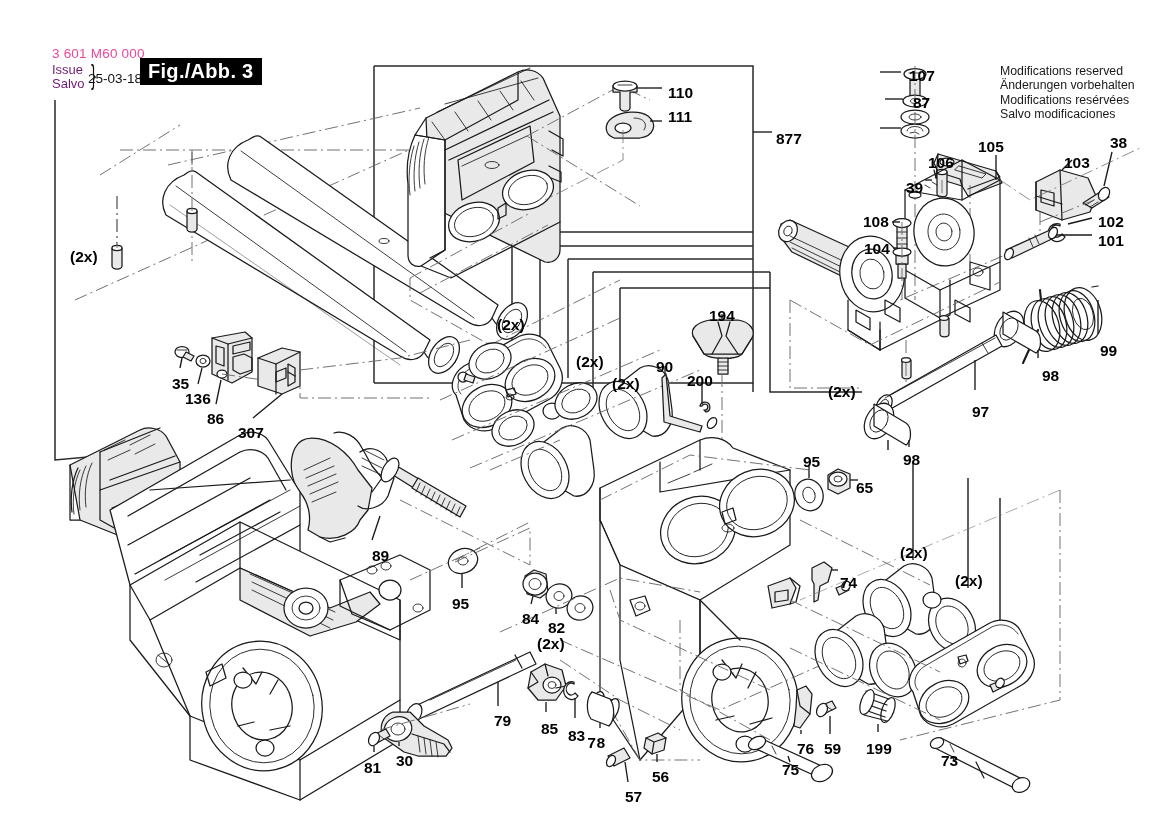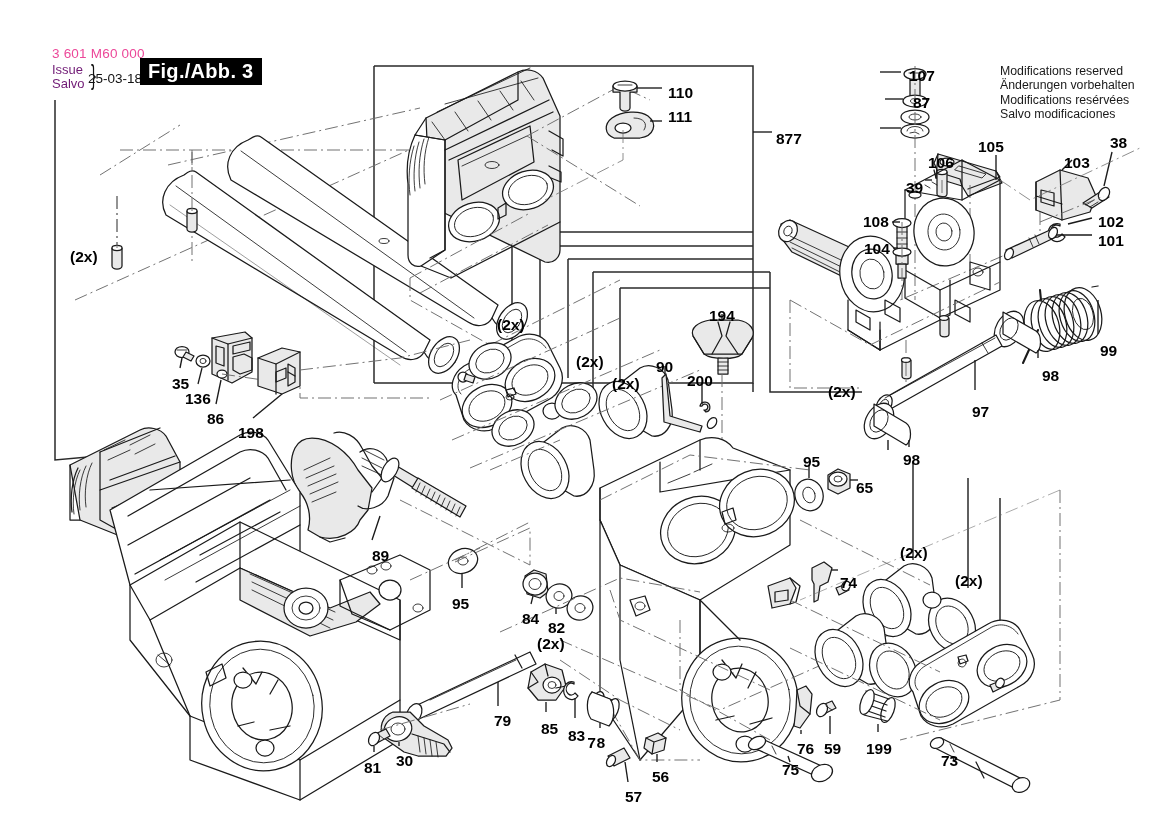--- a/index.html
+++ b/index.html
@@ -716,21 +716,21 @@
       <div class="lbl" style="left: 863px; top: 214px;">108</div>
       <div class="lbl" style="left: 864px; top: 241px;">104</div>
       <div class="lbl" style="left: 1100px; top: 343px;">99</div>
       <div class="lbl" style="left: 1042px; top: 368px;">98</div>
       <div class="lbl" style="left: 972px; top: 404px;">97</div>
       <div class="lbl" style="left: 903px; top: 452px;">98</div>
       <div class="lbl x2" style="left: 828px; top: 384px;">(2x)</div>
       <div class="lbl" style="left: 172px; top: 376px;">35</div>
       <div class="lbl" style="left: 185px; top: 391px;">136</div>
       <div class="lbl" style="left: 207px; top: 411px;">86</div>
-      <div class="lbl" style="left: 238px; top: 425px;">198</div>
+      <div class="lbl" style="left: 238px; top: 425px;">307</div>
       <div class="lbl x2" style="left: 497px; top: 317px;">(2x)</div>
       <div class="lbl x2" style="left: 576px; top: 354px;">(2x)</div>
       <div class="lbl x2" style="left: 612px; top: 376px;">(2x)</div>
       <div class="lbl" style="left: 656px; top: 359px;">90</div>
       <div class="lbl" style="left: 709px; top: 308px;">194</div>
       <div class="lbl" style="left: 687px; top: 373px;">200</div>
       <div class="lbl" style="left: 372px; top: 548px;">89</div>
       <div class="lbl" style="left: 452px; top: 596px;">95</div>
       <div class="lbl" style="left: 522px; top: 611px;">84</div>
       <div class="lbl" style="left: 548px; top: 620px;">82</div>

